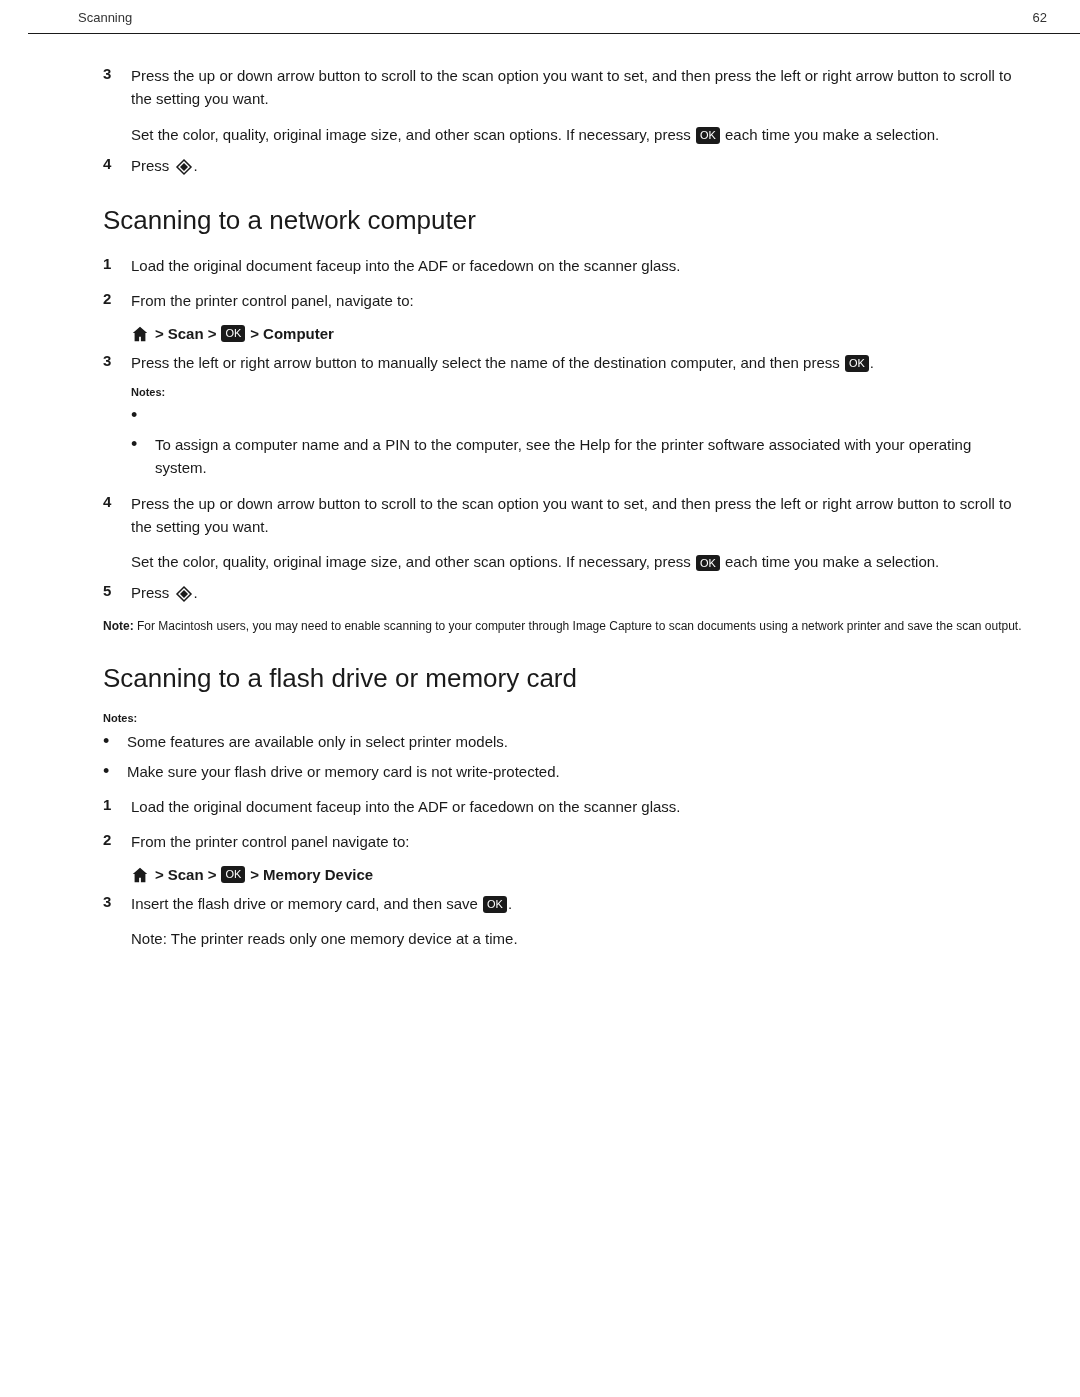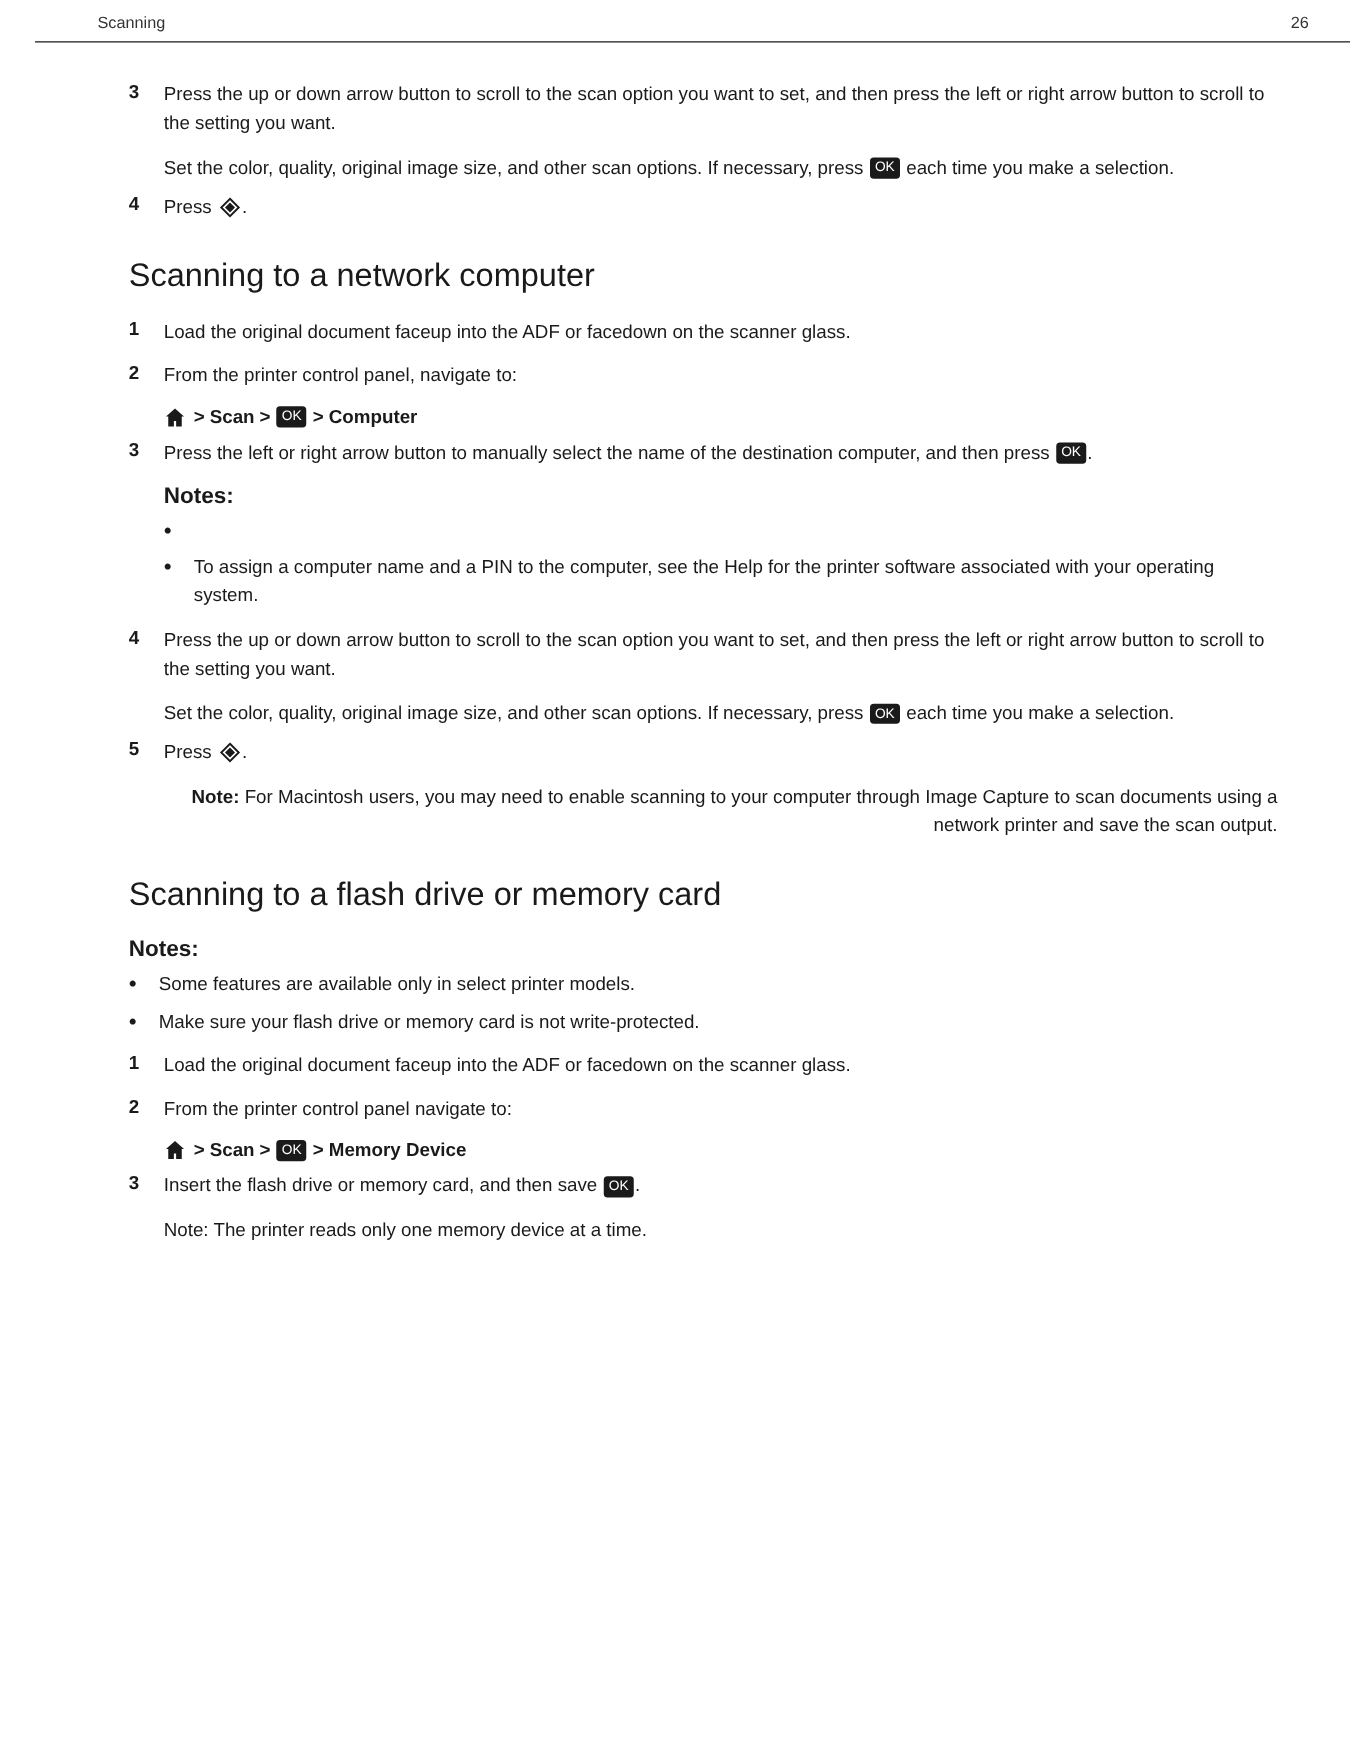--- a/index.html
+++ b/index.html
@@ -126,21 +126,21 @@
 
     
     .notes-block {
       margin-left: 28px;
       margin-top: 8px;
       margin-bottom: 12px;
     }
 
     .notes-title {
       font-weight: bold;
-      font-size: 18px;
+      font-size: 11px;
       margin-bottom: 6px;
     }
 
     .bullet-list {
       list-style: none;
       padding: 0;
       margin: 0;
     }
 
     .bullet-list li {
@@ -164,37 +164,36 @@
       width: 18px;
       height: 18px;
       vertical-align: middle;
       margin: 0 1px;
     }
 
     
     .note-inline {
       margin-top: 12px;
       margin-bottom: 12px;
-      font-size: 15px;
+      font-size: 12px;
       line-height: 1.55;
-      text-align: right;
     }
 
     .note-inline .note-label {
       font-weight: bold;
     }
   </style>
 </head>
 <body>
 
 <div class="page-container">
 
   <div class="header-bar">
     <span class="header-section-title">Scanning</span>
-    <span class="header-page-number">26</span>
+    <span class="header-page-number">62</span>
   </div>
 
   <div class="content-area">
 
     <div class="numbered-item">
       <span class="item-number">3</span>
       <span class="item-content">Press the up or down arrow button to scroll to the scan option you want to set, and then press the left or right arrow button to scroll to the setting you want.</span>
     </div>
 
     <div class="sub-paragraph">

